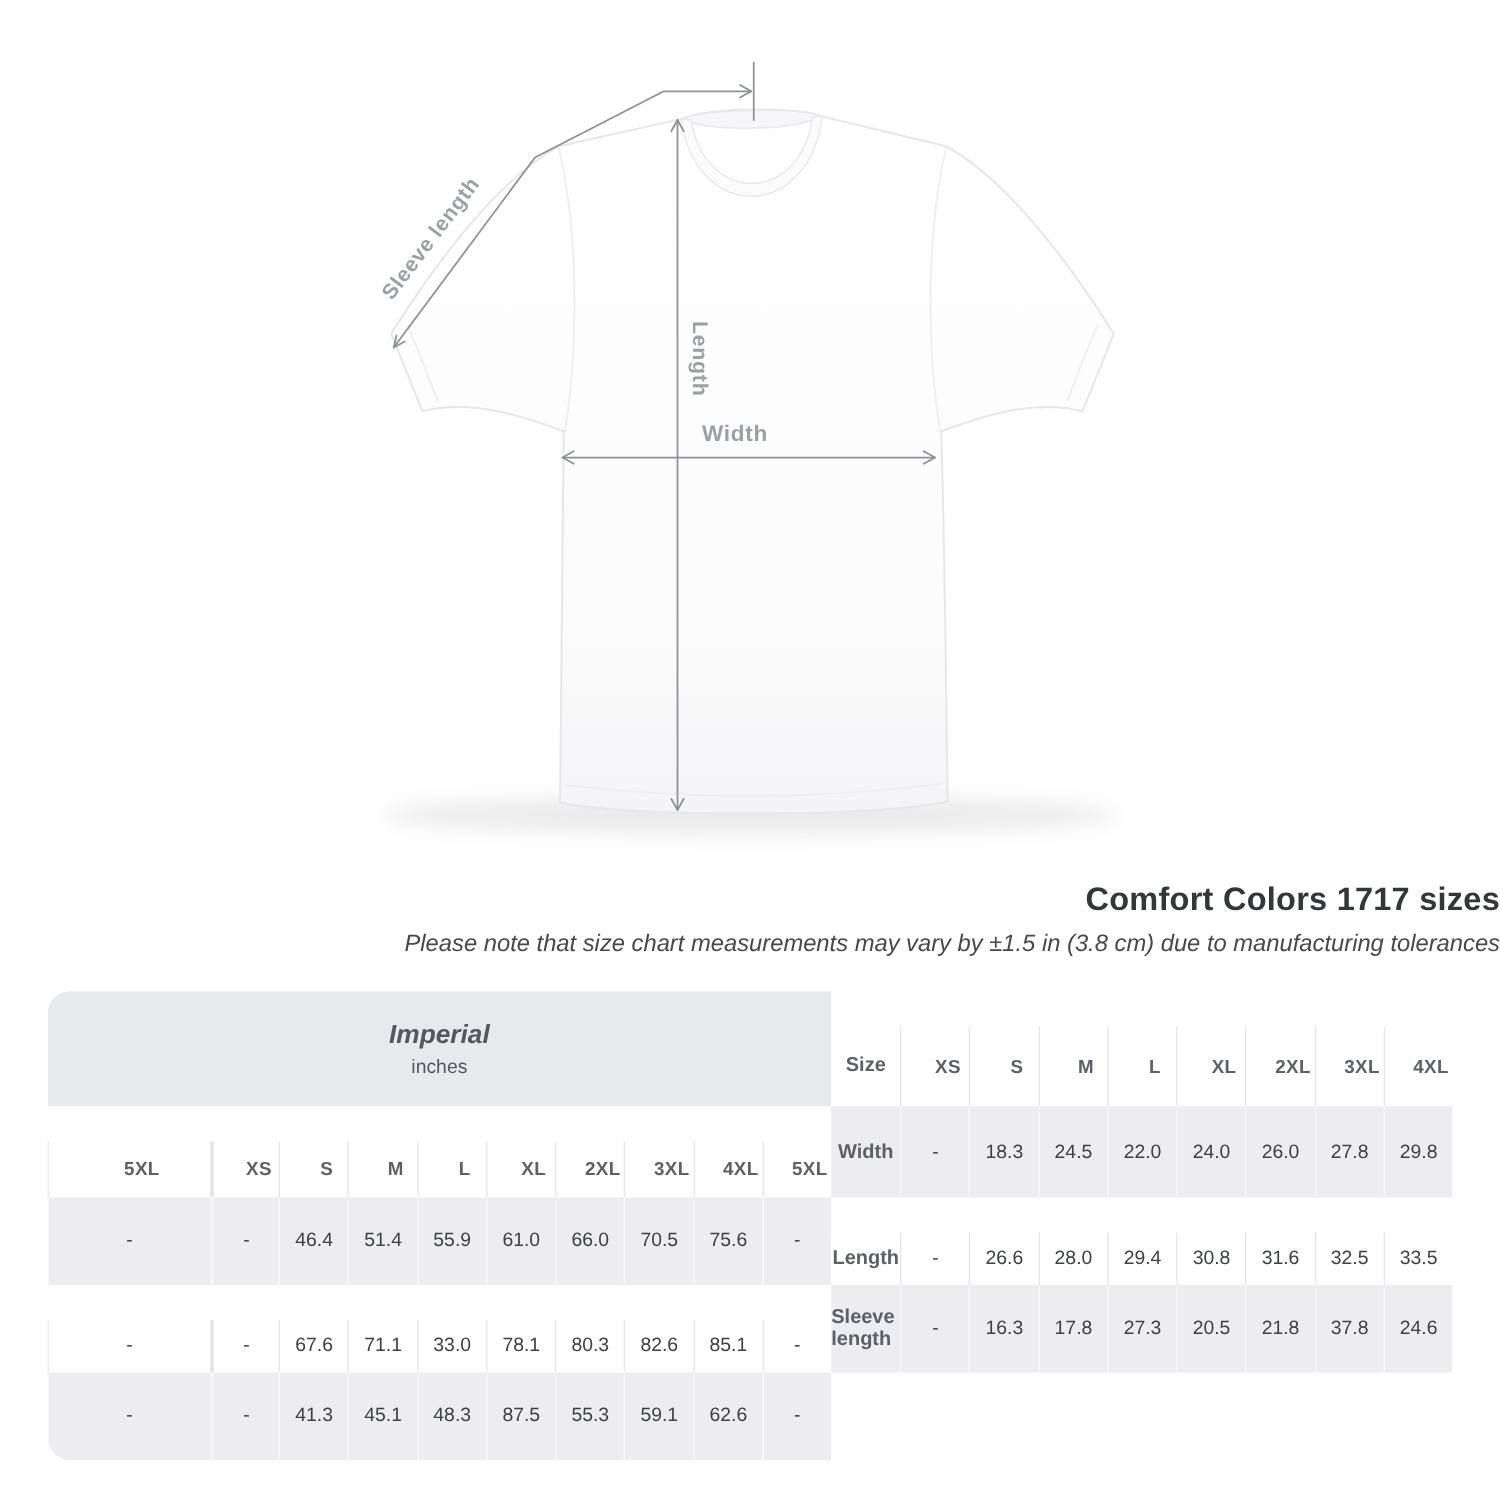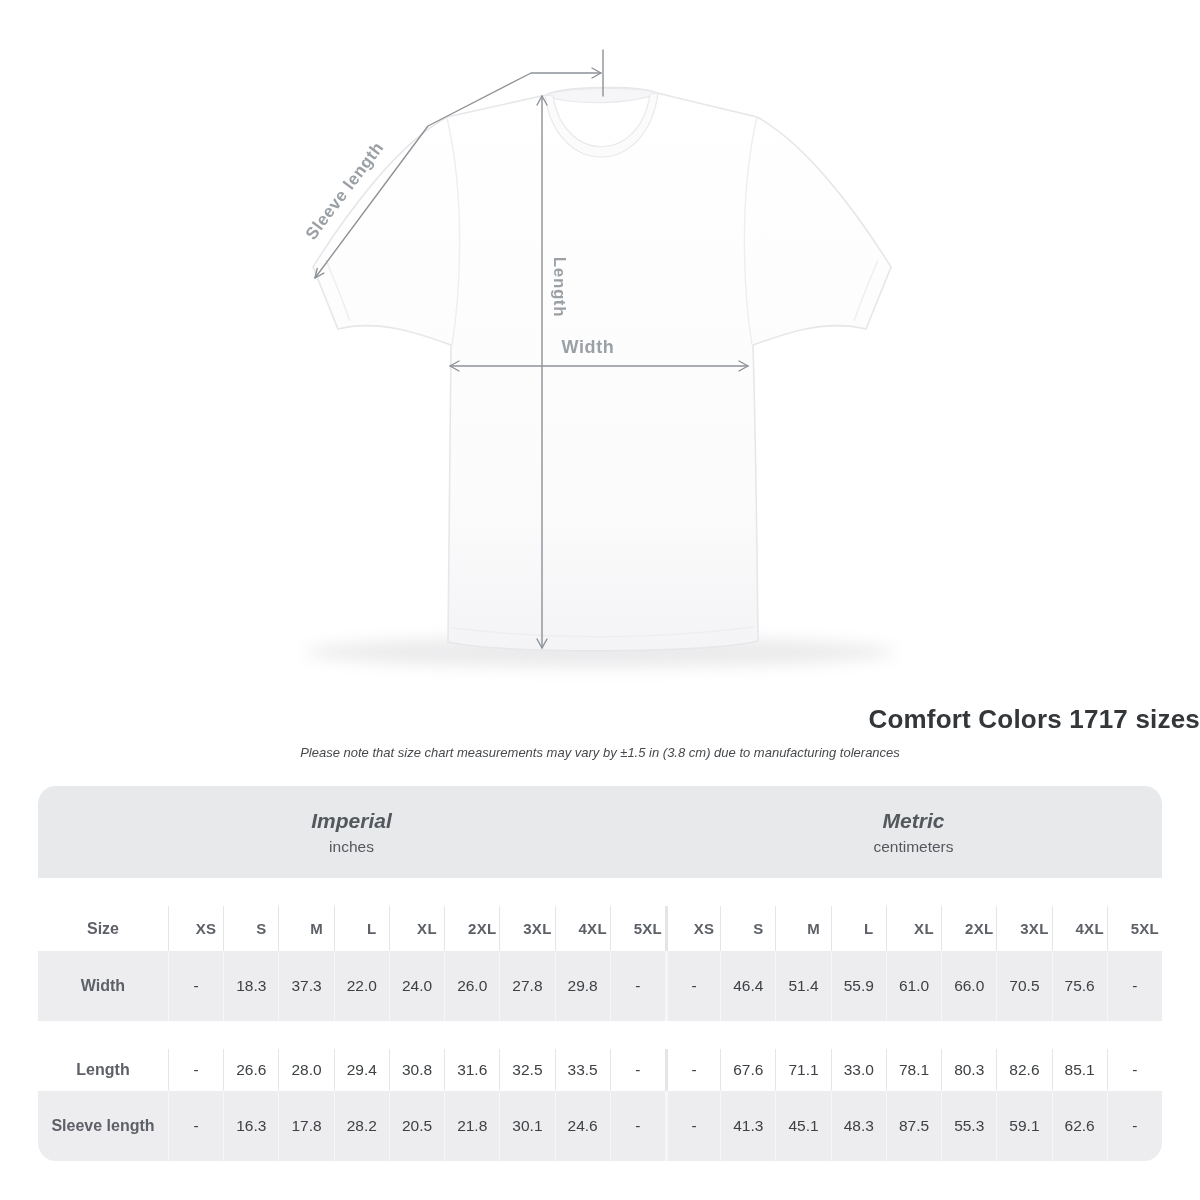--- a/index.html
+++ b/index.html
@@ -5,21 +5,21 @@
   html,body{margin:0;padding:0;background:#ffffff;}
   body{width:1200px;height:1200px;overflow:hidden;font-family:"Liberation Sans","DejaVu Sans",sans-serif;}
 
   
   .diagram-wrap{width:1200px;height:690px;}
   .mlabel{font-family:"Liberation Sans","DejaVu Sans",sans-serif;font-size:17px;font-weight:600;
           fill:#9ba0a5;letter-spacing:.6px;}
 
   
   .page-title{margin:14px 0 0;text-align:right;font-size:26px;font-weight:700;color:#34373a;letter-spacing:.2px;}
-  .tolerance-note{margin:10px 0 26px;text-align:center;font-size:13px;font-style:italic;color:#46494c;}
+  .tolerance-note{margin:10px 0 26px;text-align:right;font-size:19px;font-style:italic;color:#46494c;}
 
   
   .table{margin:0 38px;border-radius:18px;overflow:hidden;background:#ffffff;
          display:grid;grid-template-columns:130px repeat(18,1fr);
          grid-template-rows:92px 73px 70px 70px 70px;}
   .band{background:#e8e9eb;display:flex;flex-direction:column;align-items:center;justify-content:center;gap:5px;}
   .band-imperial{grid-column:1/11;}
   .band-metric{grid-column:11/20;}
   .band-title{font-style:italic;font-weight:700;font-size:21px;color:#54585d;}
   .band-unit{font-size:15.5px;color:#54585d;}
@@ -105,24 +105,20 @@
 
 <h1 class="page-title">Comfort Colors 1717 sizes</h1>
 <p class="tolerance-note">Please note that size chart measurements may vary by ±1.5 in (3.8 cm) due to manufacturing tolerances</p>
 
 <div class="table">
 
   <div class="band band-imperial">
     <div class="band-title">Imperial</div>
     <div class="band-unit">inches</div>
   </div>
-  <div class="band band-metric">
-    <div class="band-title">Metric</div>
-    <div class="band-unit">centimeters</div>
-  </div>
 
   <div class="c rw rl first">Size</div>
   <div class="c rw sz">XS</div>
   <div class="c rw sz">S</div>
   <div class="c rw sz">M</div>
   <div class="c rw sz">L</div>
   <div class="c rw sz">XL</div>
   <div class="c rw sz">2XL</div>
   <div class="c rw sz">3XL</div>
   <div class="c rw sz">4XL</div>
@@ -133,21 +129,21 @@
   <div class="c rw sz">L</div>
   <div class="c rw sz">XL</div>
   <div class="c rw sz">2XL</div>
   <div class="c rw sz">3XL</div>
   <div class="c rw sz">4XL</div>
   <div class="c rw sz">5XL</div>
 
   <div class="c rg rl first">Width</div>
   <div class="c rg val">-</div>
   <div class="c rg val">18.3</div>
-  <div class="c rg val">37.3</div>
+  <div class="c rg val">24.5</div>
   <div class="c rg val">22.0</div>
   <div class="c rg val">24.0</div>
   <div class="c rg val">26.0</div>
   <div class="c rg val">27.8</div>
   <div class="c rg val">29.8</div>
   <div class="c rg val">-</div>
   <div class="c rg val gs">-</div>
   <div class="c rg val">46.4</div>
   <div class="c rg val">51.4</div>
   <div class="c rg val">55.9</div>
@@ -174,24 +170,24 @@
   <div class="c rw val">78.1</div>
   <div class="c rw val">80.3</div>
   <div class="c rw val">82.6</div>
   <div class="c rw val">85.1</div>
   <div class="c rw val">-</div>
 
   <div class="c rg rl first">Sleeve length</div>
   <div class="c rg val">-</div>
   <div class="c rg val">16.3</div>
   <div class="c rg val">17.8</div>
-  <div class="c rg val">28.2</div>
+  <div class="c rg val">27.3</div>
   <div class="c rg val">20.5</div>
   <div class="c rg val">21.8</div>
-  <div class="c rg val">30.1</div>
+  <div class="c rg val">37.8</div>
   <div class="c rg val">24.6</div>
   <div class="c rg val">-</div>
   <div class="c rg val gs">-</div>
   <div class="c rg val">41.3</div>
   <div class="c rg val">45.1</div>
   <div class="c rg val">48.3</div>
   <div class="c rg val">87.5</div>
   <div class="c rg val">55.3</div>
   <div class="c rg val">59.1</div>
   <div class="c rg val">62.6</div>

